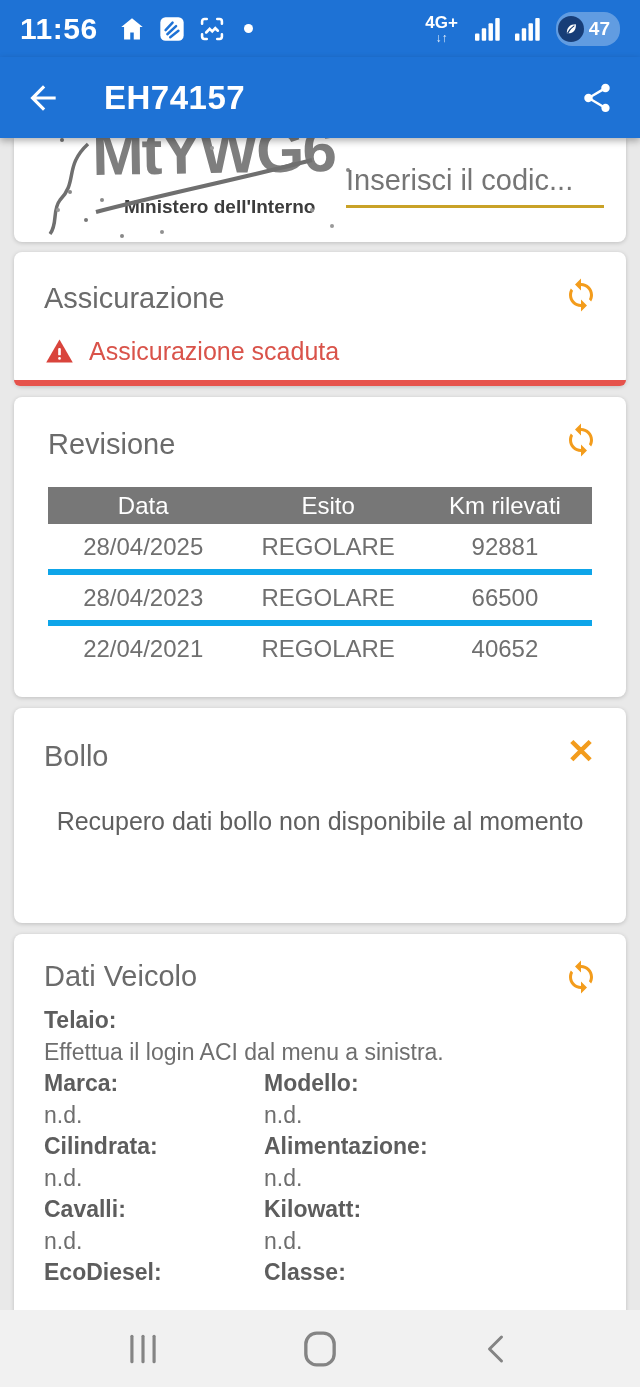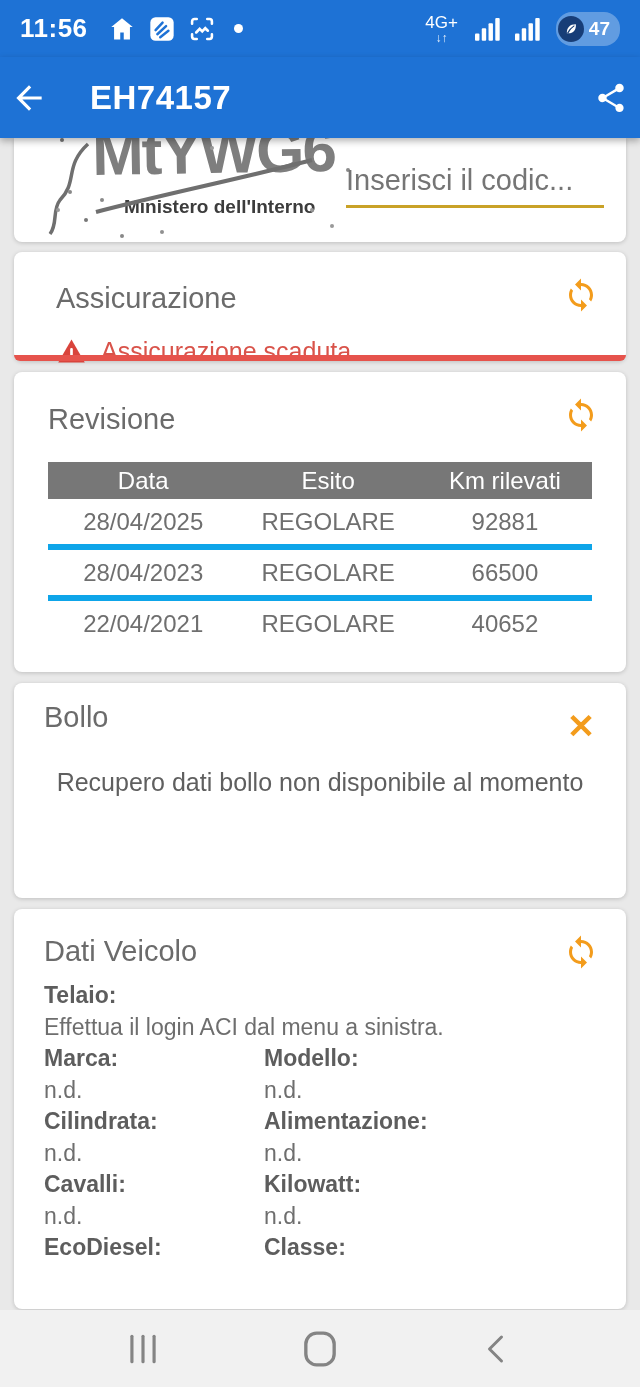--- a/index.html
+++ b/index.html
@@ -1,32 +1,32 @@
 <!DOCTYPE html>
 <html><head>
 <meta charset="utf-8">
 <style>
   html,body{margin:0;padding:0;background:#cfcfcf;font-family:"Liberation Sans",sans-serif;}
   .phone{position:relative;width:640px;height:1387px;margin:0 auto;background:#E9E9E9;overflow:hidden;}
 
   
   .status-bar{height:57px;background:#1E72D5;display:flex;align-items:center;padding:0 20px;box-sizing:border-box;color:#fff;}
-  .sb-time{font-size:26px;font-weight:bold;letter-spacing:.5px;margin-right:14px;}
+  .sb-time{font-size:30px;font-weight:bold;letter-spacing:.5px;margin-right:14px;}
   .sb-ico{width:30px;height:30px;margin:0 5px;display:inline-flex;align-items:center;justify-content:center;}
   .sb-dot{width:9px;height:9px;border-radius:50%;background:#fff;margin-left:12px;}
   .sb-right{margin-left:auto;display:flex;align-items:center;}
   .net-block{display:flex;flex-direction:column;align-items:center;line-height:1;margin-right:10px;}
-  .net-label{font-size:17px;font-weight:normal;}
+  .net-label{font-size:17px;font-weight:bold;}
   .net-arrows{font-size:12px;margin-top:1px;opacity:.9;}
   .battery{display:flex;align-items:center;background:rgba(255,255,255,0.30);border-radius:16px;height:30px;padding:2px;margin-left:8px;}
   .battery-circle{width:26px;height:26px;border-radius:50%;background:#173D77;display:flex;align-items:center;justify-content:center;}
   .battery-num{font-size:19px;font-weight:bold;color:#fff;padding:0 8px 0 5px;}
 
   
-  .app-bar{height:81px;background:#1E72D5;display:flex;align-items:center;padding:0 8px;box-sizing:border-box;position:relative;z-index:6;box-shadow:0 3px 7px rgba(0,0,0,0.3);}
+  .app-bar{height:81px;background:#1E72D5;display:flex;align-items:center;padding:0 22px;box-sizing:border-box;position:relative;z-index:6;box-shadow:0 3px 7px rgba(0,0,0,0.3);}
   .back-btn{width:42px;height:42px;display:flex;align-items:center;justify-content:center;cursor:pointer;}
   .app-title{color:#fff;font-size:33px;font-weight:bold;margin-left:40px;letter-spacing:.5px;}
   .share-btn{margin-left:auto;width:42px;height:42px;display:flex;align-items:center;justify-content:center;cursor:pointer;}
 
   
   .content{position:relative;}
   .card{background:#fff;border-radius:8px;margin:0 14px 11px;box-shadow:0 1px 4px rgba(0,0,0,0.18);position:relative;box-sizing:border-box;}
   .card-title{font-size:29px;color:#6B6B6B;}
   .refresh-btn,.close-btn{position:absolute;top:24px;right:26px;width:38px;height:38px;display:flex;align-items:center;justify-content:center;cursor:pointer;}
   .close-btn{color:#F39C1C;font-size:34px;font-weight:bold;line-height:1;}
@@ -37,38 +37,38 @@
   .captcha-text{position:absolute;left:48px;top:8px;font-size:62px;font-weight:bold;color:#7E7E7E;letter-spacing:-2px;transform:rotate(-1deg);font-stretch:condensed;}
   .captcha-caption{position:absolute;left:80px;top:88px;font-size:19px;font-weight:bold;color:#3C3C3C;}
   .captcha-lines{position:absolute;left:0;top:0;pointer-events:none;}
   .captcha-specks{position:absolute;left:16px;top:30px;width:4px;height:4px;border-radius:50%;background:#777;
     box-shadow:8px 52px 0 #888,24px 80px 0 #777,60px 96px 0 #888,-4px 70px 0 #999,40px 60px 0 #8a8a8a,100px 92px 0 #909090,150px 8px 0 #9a9a9a,250px 70px 0 #9a9a9a,286px 30px 0 #8a8a8a,270px 86px 0 #999;}
   .captcha-input-wrap{position:absolute;right:22px;top:22px;width:258px;}
   .captcha-input{width:100%;border:none;outline:none;border-bottom:3px solid #C9A227;font-size:29px;color:#757575;background:transparent;padding:4px 0 8px;font-family:"Liberation Sans",sans-serif;}
   .captcha-input::placeholder{color:#757575;opacity:1;}
 
   
-  .card-insurance{height:109px;padding:30px 42px 0;}
+  .card-insurance{height:134px;padding:30px 30px 0;}
   .warning-row{display:flex;align-items:center;margin-top:22px;}
   .warn-icon{width:31px;height:29px;margin-right:14px;flex:0 0 auto;}
   .warning-text{font-size:25px;color:#D9534A;}
   .red-bar{position:absolute;left:0;right:0;bottom:0;height:6px;background:#E6534C;border-radius:0 0 8px 8px;}
 
   
   .card-revision{height:300px;padding:31px 34px 0;}
   .rev-table{margin-top:26px;}
   .rev-head{display:flex;background:#777777;color:#fff;height:37px;align-items:center;font-size:24px;}
   .rev-row{display:flex;height:45px;align-items:center;font-size:24px;color:#6F6F6F;border-top:6px solid #0ea5e9;}
   .rev-row.first{border-top:none;}
   .c1{flex:0 0 35%;text-align:center;}
   .c2{flex:0 0 33%;text-align:center;}
   .c3{flex:0 0 32%;text-align:center;}
 
   
-  .card-bollo{height:215px;padding:18px 30px 0;}
+  .card-bollo{height:215px;padding:32px 30px 0;}
   .bollo-sub{font-size:22px;color:#9E9E9E;line-height:1.35;margin-top:8px;max-width:575px;}
   .bollo-msg{font-size:25px;color:#5F5F5F;text-align:center;margin-top:34px;}
 
   
   .card-vehicle{height:400px;padding:26px 30px 0;}
   .v-line{font-size:23px;line-height:31.5px;color:#6E6E6E;}
   .v-line.lbl{font-weight:bold;color:#5D5D5D;}
   .v-grid-row{display:flex;font-size:23px;line-height:31.5px;}
   .v-grid-row .lcol{flex:0 0 220px;}
   .v-grid-row.lbl{font-weight:bold;color:#5D5D5D;}

